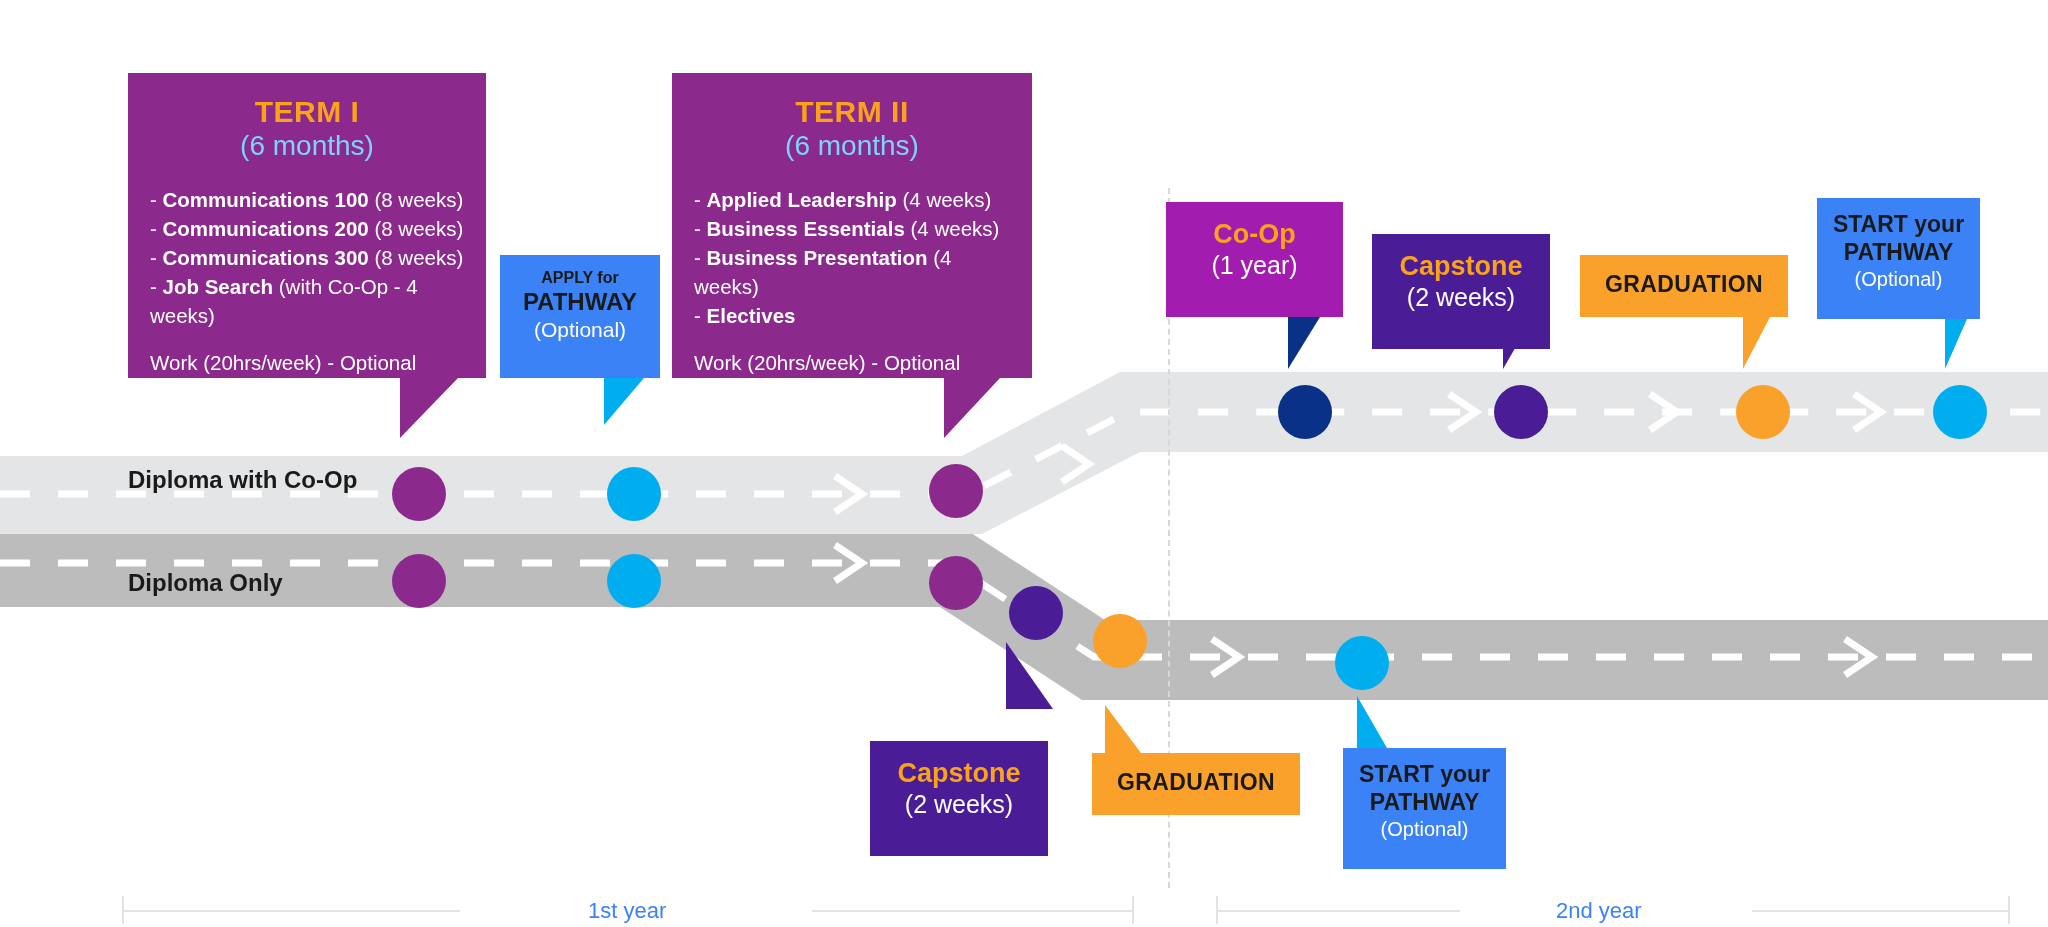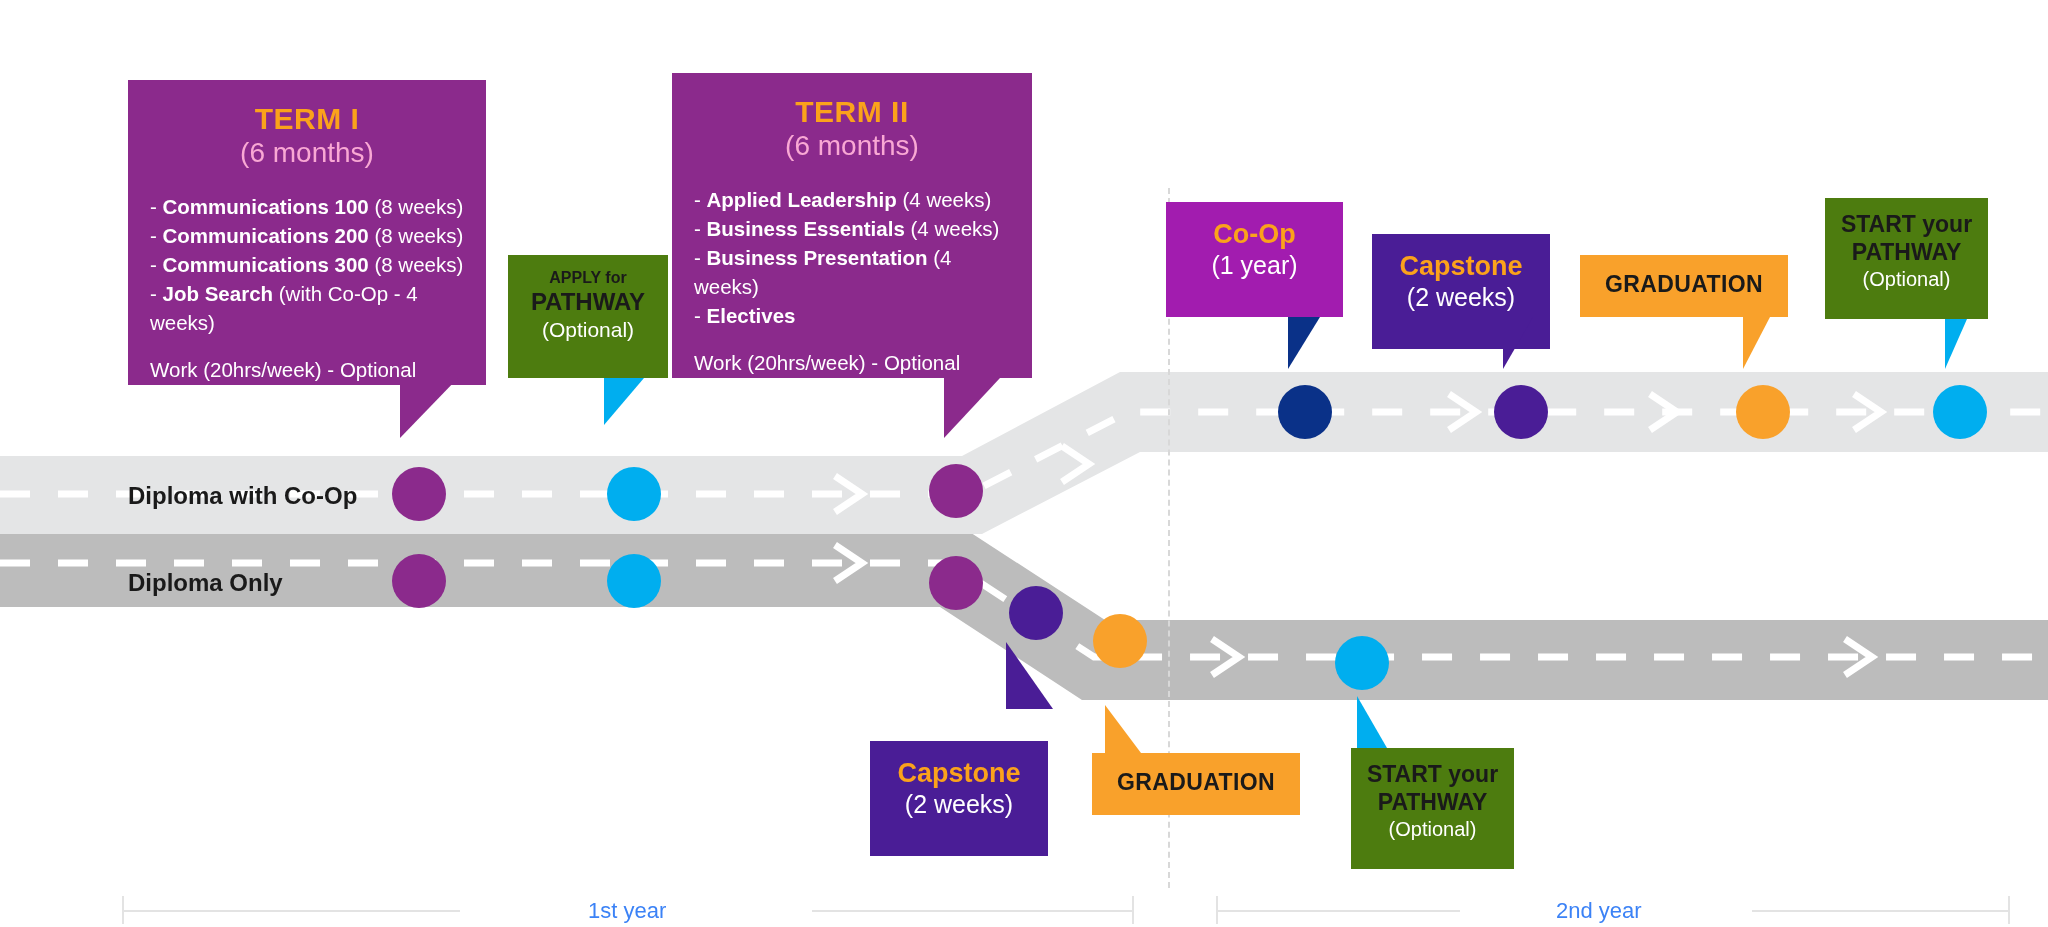--- a/index.html
+++ b/index.html
@@ -6,28 +6,28 @@
   body{width:2048px;height:927px;font-family:"Liberation Sans",sans-serif;overflow:hidden;}
   #stage{position:relative;width:2048px;height:927px;background:#ffffff;}
 
   
   .callout{position:absolute;box-sizing:border-box;padding:10px 14px;text-align:center;}
   .tail{position:absolute;width:0;height:0;}
 
   
   .term-box{background:#8B2A8C;color:#ffffff;text-align:center;}
   .term-title{color:#FBA21B;font-weight:bold;font-size:30px;letter-spacing:.5px;line-height:1.1;}
-  .term-months{color:#f9a8d4;font-size:28px;line-height:1.25;font-weight:400;}
+  .term-months{color:#7dd3fc;font-size:28px;line-height:1.25;font-weight:400;}
   .term-list{margin-top:22px;text-align:left;font-size:20.5px;line-height:1.42;}
   .term-list .b{font-weight:bold;}
   .term-list .l{font-weight:400;}
   .term-work{margin-top:20px;text-align:left;font-size:20.5px;}
 
   
-  .c-cyan{background:#4d7c0f;margin-left:8px;}
+  .c-cyan{background:#3b82f6;}
   .c-navy{background:#a21caf;}
   .c-violet{background:#4A1D96;margin-top:32px;}
   .c-orange{background:#F9A12B;}
 
   .lbl-dark{color:#1a1a1a;font-weight:bold;}
   .lbl-white{color:#ffffff;}
   .lbl-orange-t{color:#FBA21B;font-weight:bold;}
 
   
   .road-label{position:absolute;font-weight:bold;font-size:24px;color:#1a1a1a;white-space:nowrap;}
@@ -92,24 +92,24 @@
     <circle cx="419" cy="581" r="27" fill="#8B2A8C"></circle>
     <circle cx="634" cy="581" r="27" fill="#00AEEF"></circle>
     <circle cx="956" cy="583" r="27" fill="#8B2A8C"></circle>
     <circle cx="1036" cy="613" r="27" fill="#4A1D96"></circle>
     <circle cx="1120" cy="641" r="27" fill="#F9A12B"></circle>
     <circle cx="1362" cy="663" r="27" fill="#00AEEF"></circle>
   </svg>
 
   <div class="divider" style="left:1168px;top:188px;height:700px;"></div>
 
-  <div class="road-label" style="left:128px;top:482px;">Diploma with Co-Op</div>
+  <div class="road-label" style="left:128px;top:466px;">Diploma with Co-Op</div>
   <div class="road-label" style="left:128px;top:569px;">Diploma Only</div>
 
-  <div class="callout term-box" style="left:128px;top:80px;width:358px;height:305px;padding:22px 22px 0 22px;">
+  <div class="callout term-box" style="left:128px;top:73px;width:358px;height:305px;padding:22px 22px 0 22px;">
     <div class="term-title">TERM I</div>
     <div class="term-months">(6 months)</div>
     <div class="term-list">
       <div>-&nbsp;<span class="b">Communications 100</span> <span class="l">(8 weeks)</span></div>
       <div>-&nbsp;<span class="b">Communications 200</span> <span class="l">(8 weeks)</span></div>
       <div>-&nbsp;<span class="b">Communications 300</span> <span class="l">(8 weeks)</span></div>
       <div>-&nbsp;<span class="b">Job Search</span> <span class="l">(with Co-Op - 4 weeks)</span></div>
     </div>
     <div class="term-work">
       <span class="b">Work</span> <span class="l">(20hrs/week) - Optional</span>

